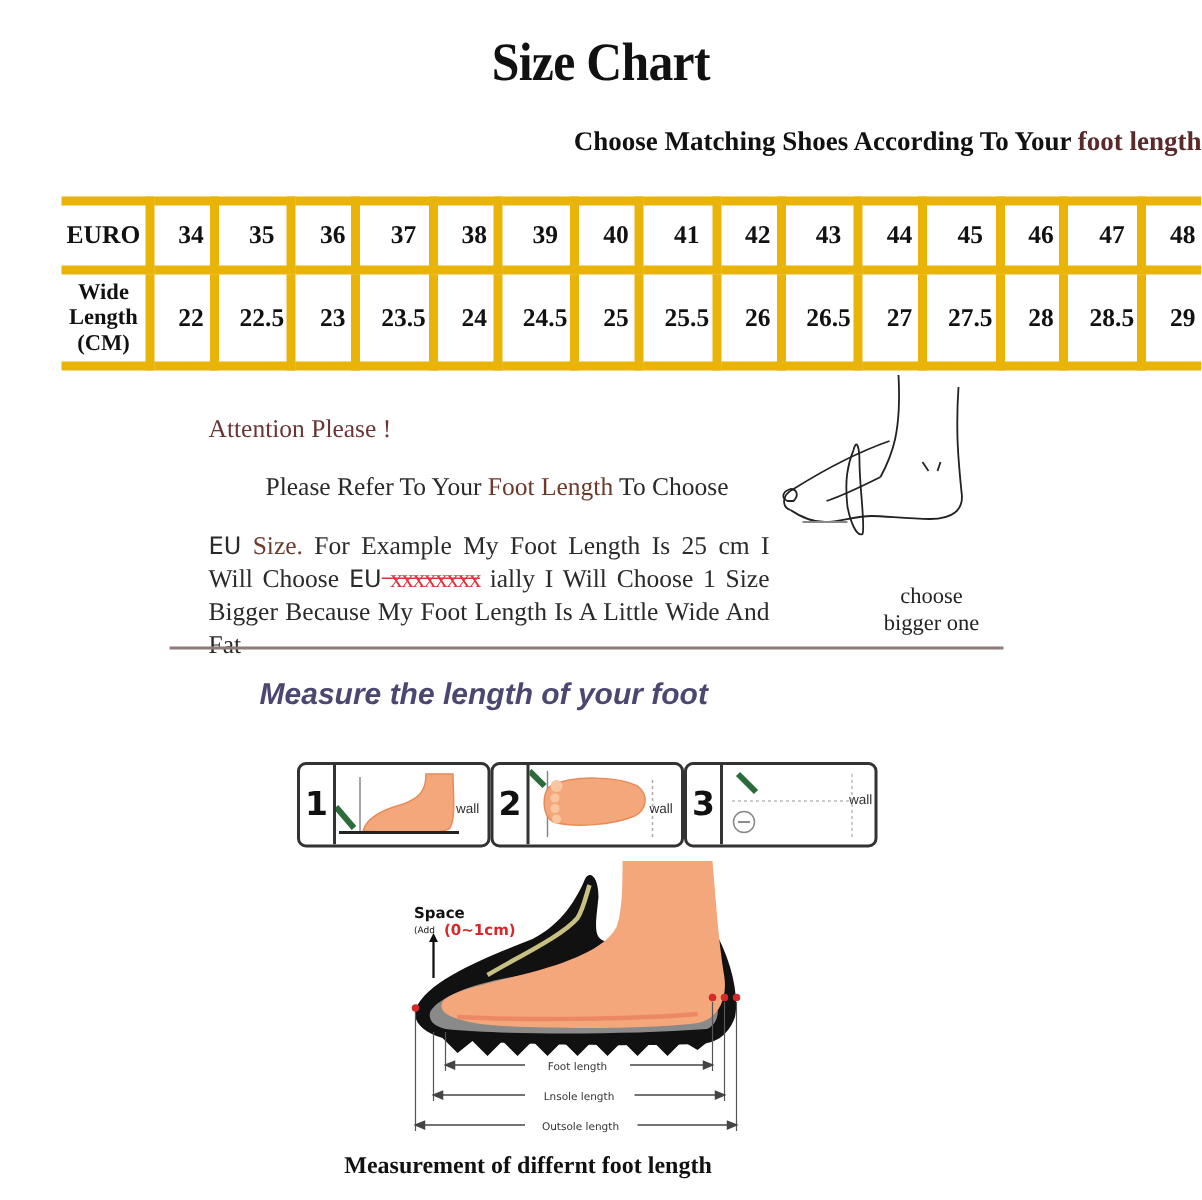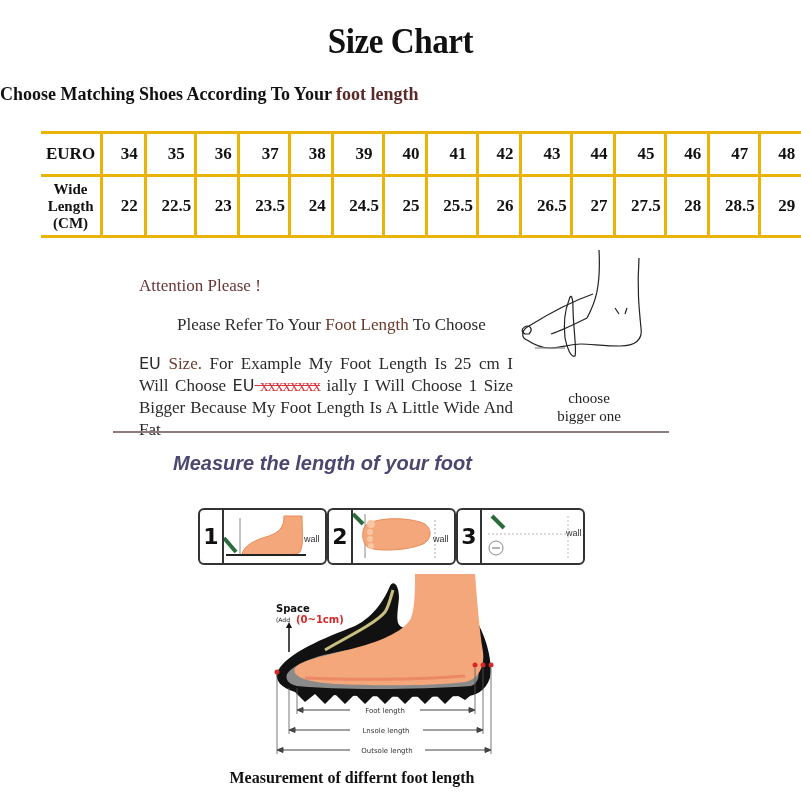--- a/index.html
+++ b/index.html
@@ -1,40 +1,40 @@
 <!DOCTYPE html>
 <html><head>
 <meta charset="utf-8">
 <style>
   html, body { margin: 0; padding: 0; background: #ffffff; }
   body { width: 801px; height: 800px; position: relative; overflow: hidden; font-family: "Liberation Serif", serif; color: #111; }
   .abs { position: absolute; }
   .title { left: 0; width: 801px; top: 20px; text-align: center; font-size: 36px; font-weight: bold; font-family: "Liberation Serif", serif; transform: scaleX(0.92); letter-spacing: -0.5px; }
-  .subtitle { left: 0; width: 801px; top: 84px; text-align: left; font-size: 18px; font-weight: bold; }
+  .subtitle { left: 0; width: 801px; top: 84px; text-align: right; font-size: 18px; font-weight: bold; }
   .subtitle .accent { color: #5a2a2a; }
 
   table.size { position: absolute; left: 41px; top: 131px; border-collapse: collapse; font-weight: bold; font-family: "Liberation Serif", serif; }
-  table.size td { border: 3px solid #eab308; text-align: center; padding: 0; font-size: 17px; }
+  table.size td { border: 6px solid #eab308; text-align: center; padding: 0; font-size: 17px; }
   table.size tr td:first-child { border-left: none; }
   table.size tr td:last-child { border-right: none; margin-top: 16px; }
   table.size tr.r1 td { height: 40px; }
   table.size tr.r2 td { height: 58px; }
   table.size td.hdr { width: 72px; font-size: 17px; }
   table.size td.hdr2 { font-size: 15px; line-height: 17px; }
   table.size td.c { width: 43px; padding-left: 12px; }
 
   .attn { left: 122px; top: 258px; width: 408px; font-size: 17px; line-height: 22px; color: #2a2a2a; }
   .attn .head { color: #6b3535; }
   .attn .accent { color: #6b3a2a; }
   .attn .eu { font-family: "DejaVu Sans", sans-serif; font-size: 16px; }
   .attn .strike { color: #d9363e; text-decoration: line-through; letter-spacing: -1px; }
   .attn p { margin: 17px; text-align: justify; }
   .attn .indent { text-indent: 38px; }
 
-  .choose { left: 544px; top: 389px; width: 90px; text-align: center; font-size: 15px; line-height: 18px; color: #222; }
+  .choose { left: 576px; top: 389px; width: 90px; text-align: center; font-size: 15px; line-height: 18px; color: #222; }
   .rule { left: 113px; top: 431px; width: 556px; height: 2px; background: #8f7b7b; }
 
   .measure { left: 0; width: 645px; top: 452px; text-align: center; font-family: "Liberation Sans", sans-serif; font-style: italic; font-weight: bold; font-size: 20px; color: #4b4770; }
 
   .step { top: 508px; height: 53px; border: 2px solid #333; border-radius: 6px; background: #fff; overflow: hidden; }
   .step .num { position: absolute; left: 0; top: 0; width: 22px; height: 53px; border-right: 2px solid #333; font-family: "DejaVu Sans", sans-serif; font-weight: bold; font-size: 22px; line-height: 53px; text-align: center; }
   .step .wall { position: absolute; font-family: "Liberation Sans", sans-serif; font-size: 9px; color: #333; }
 
   .caption { left: 0; width: 704px; top: 769px; text-align: center; font-size: 16px; font-weight: bold; }
 </style>

